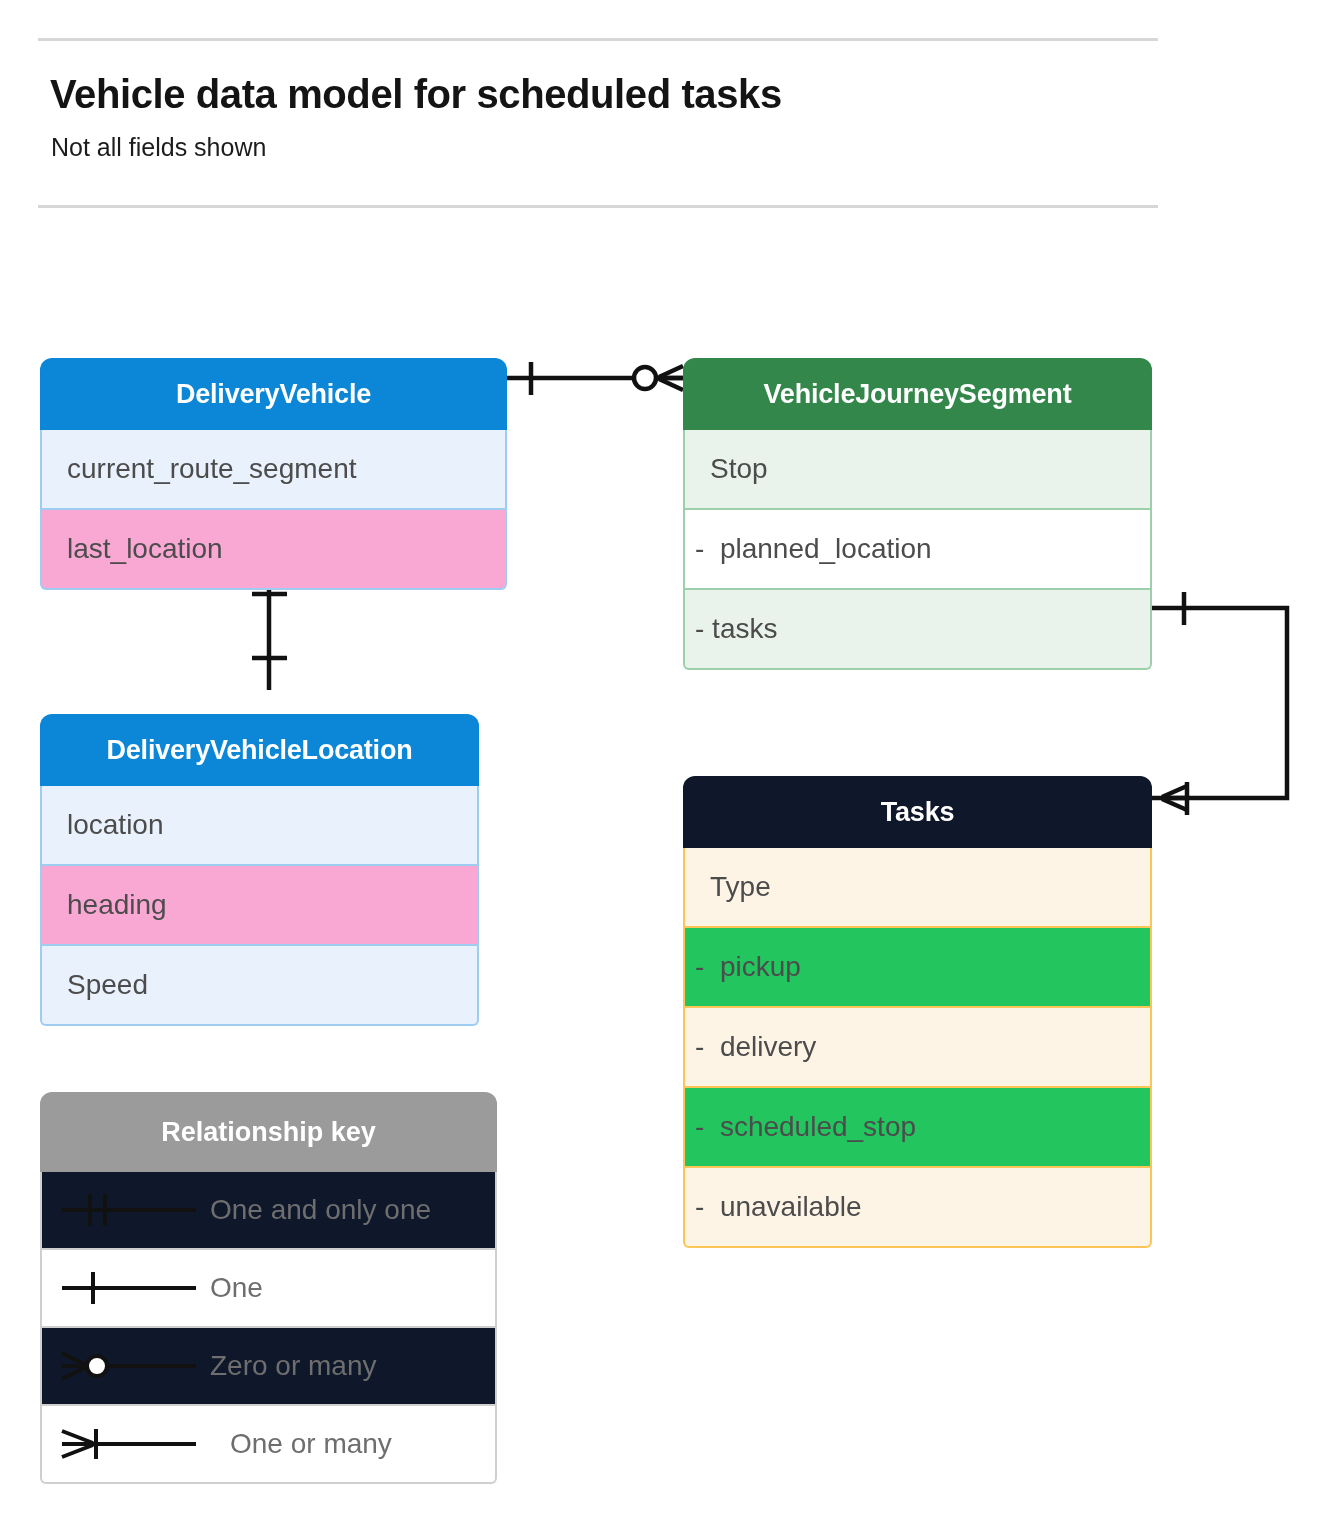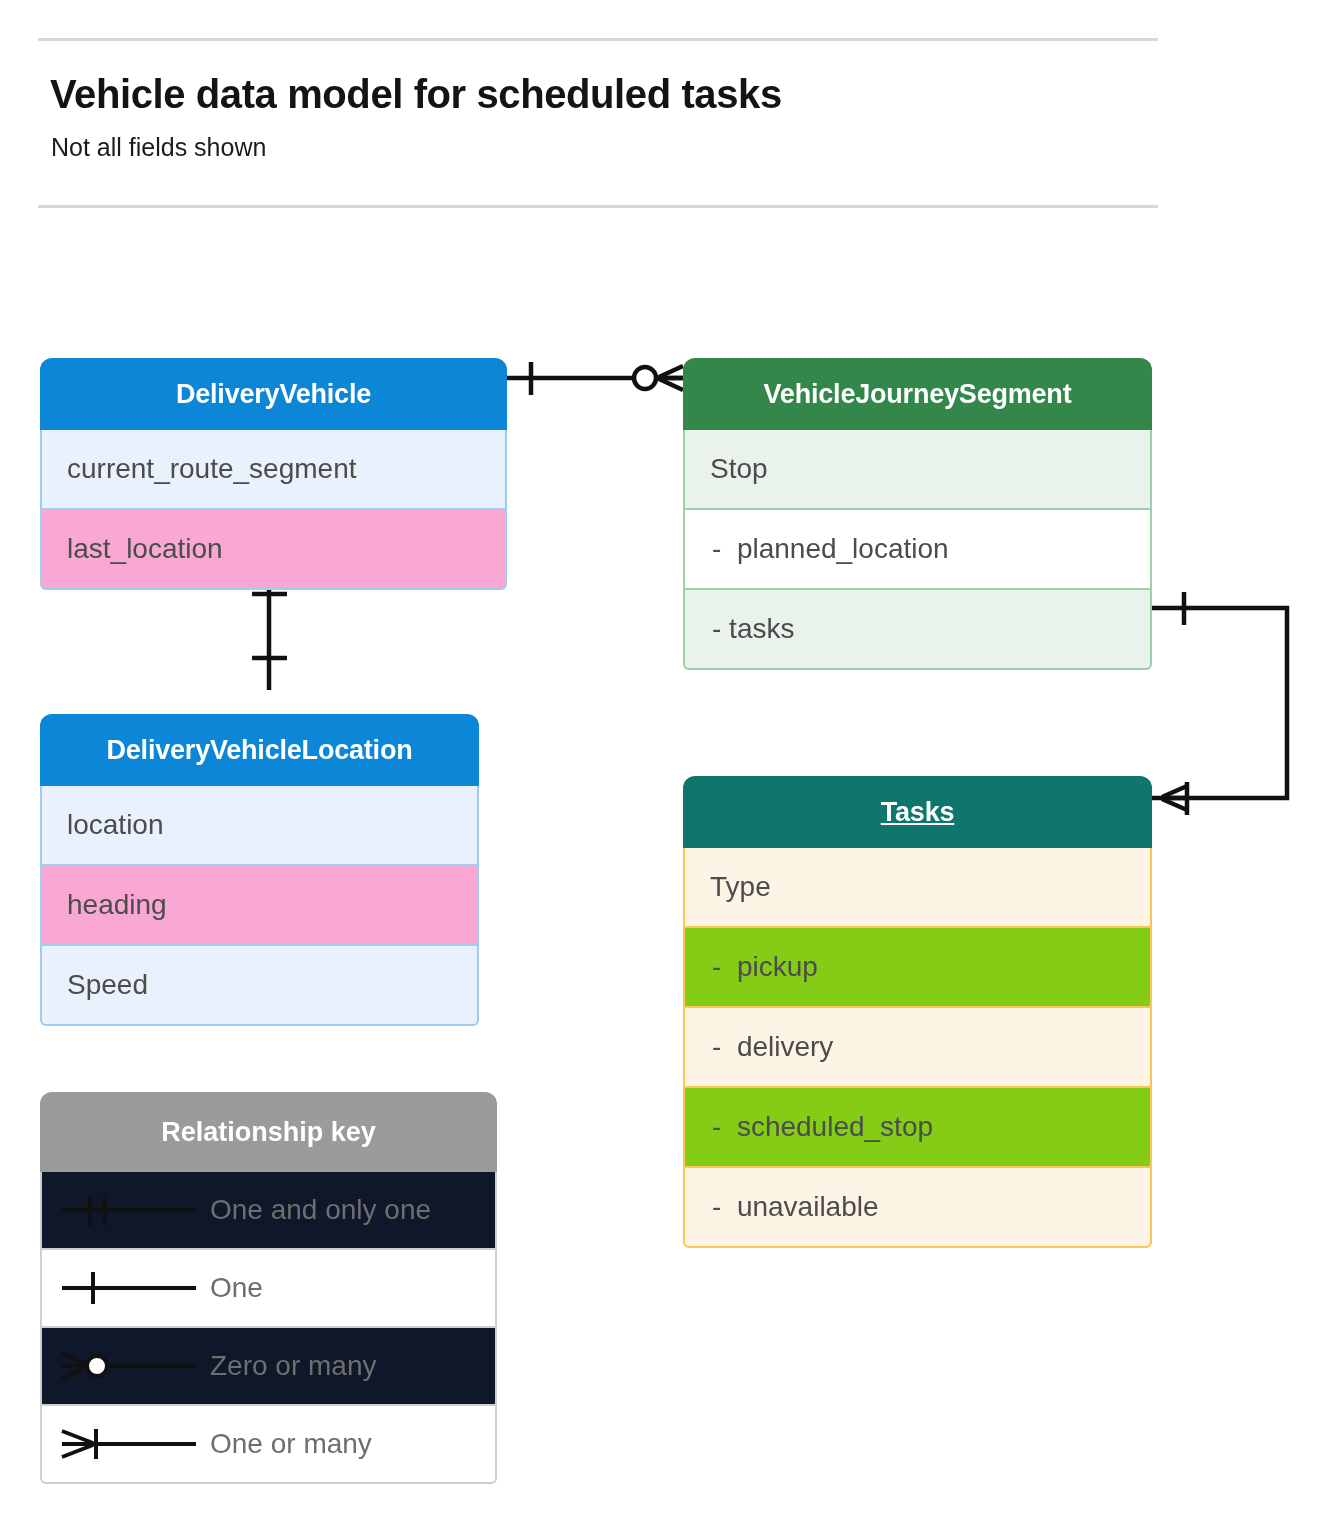--- a/index.html
+++ b/index.html
@@ -72,39 +72,39 @@
     align-items: center;
     font-size: 28px;
     color: #4c4c4c;
     box-sizing: border-box;
     padding-left: 25px;
     border-width: 0 2px 2px 2px;
     border-style: solid;
     white-space: pre;
   }
   .entity-row.last { border-radius: 0 0 6px 6px; }
-  .entity-row.indent { padding-left: 27px; }
+  .entity-row.indent { padding-left: 10px; }
 
   
   .blue .entity-header { background: #0c86d6; }
   .blue .entity-row { border-color: #9fcdf2; }
   .blue .entity-row.tint { background: #e9f1fc; }
   .blue .entity-row.plain { background: #f9a8d4; }
 
   
   .green .entity-header { background: #33874a; }
   .green .entity-row { border-color: #9bd0aa; }
   .green .entity-row.tint { background: #e9f3ec; }
   .green .entity-row.plain { background: #ffffff; }
 
   
-  .orange .entity-header { background: #0f766e; text-decoration: underline; }
+  .orange .entity-header { background: #0f172a; }
   .orange .entity-row { border-color: #fbc557; }
   .orange .entity-row.tint { background: #fdf4e6; }
-  .orange .entity-row.plain { background: #84cc16; }
+  .orange .entity-row.plain { background: #22c55e; }
 
   
   #legend {
     position: absolute;
     left: 40px;
     top: 1092px;
     width: 457px;
   }
   #legend-header {
     height: 80px;
@@ -121,21 +121,21 @@
     height: 78px;
     display: flex;
     align-items: center;
     box-sizing: border-box;
     border-width: 0 2px 2px 2px;
     border-style: solid;
     border-color: #cfcfcf;
   }
   .legend-row.tint { background: #0f172a; }
   .legend-row.plain { background: #ffffff; }
-  .legend-row.last { border-radius: 0 0 6px 6px; }
+  .legend-row.last { border-radius: 0 0 6px 6px; gap: 20px; }
   .legend-symbol {
     width: 168px;
     flex: 0 0 168px;
     display: flex;
     align-items: center;
     justify-content: flex-start;
     padding-left: 18px;
     box-sizing: border-box;
   }
   .legend-label {

